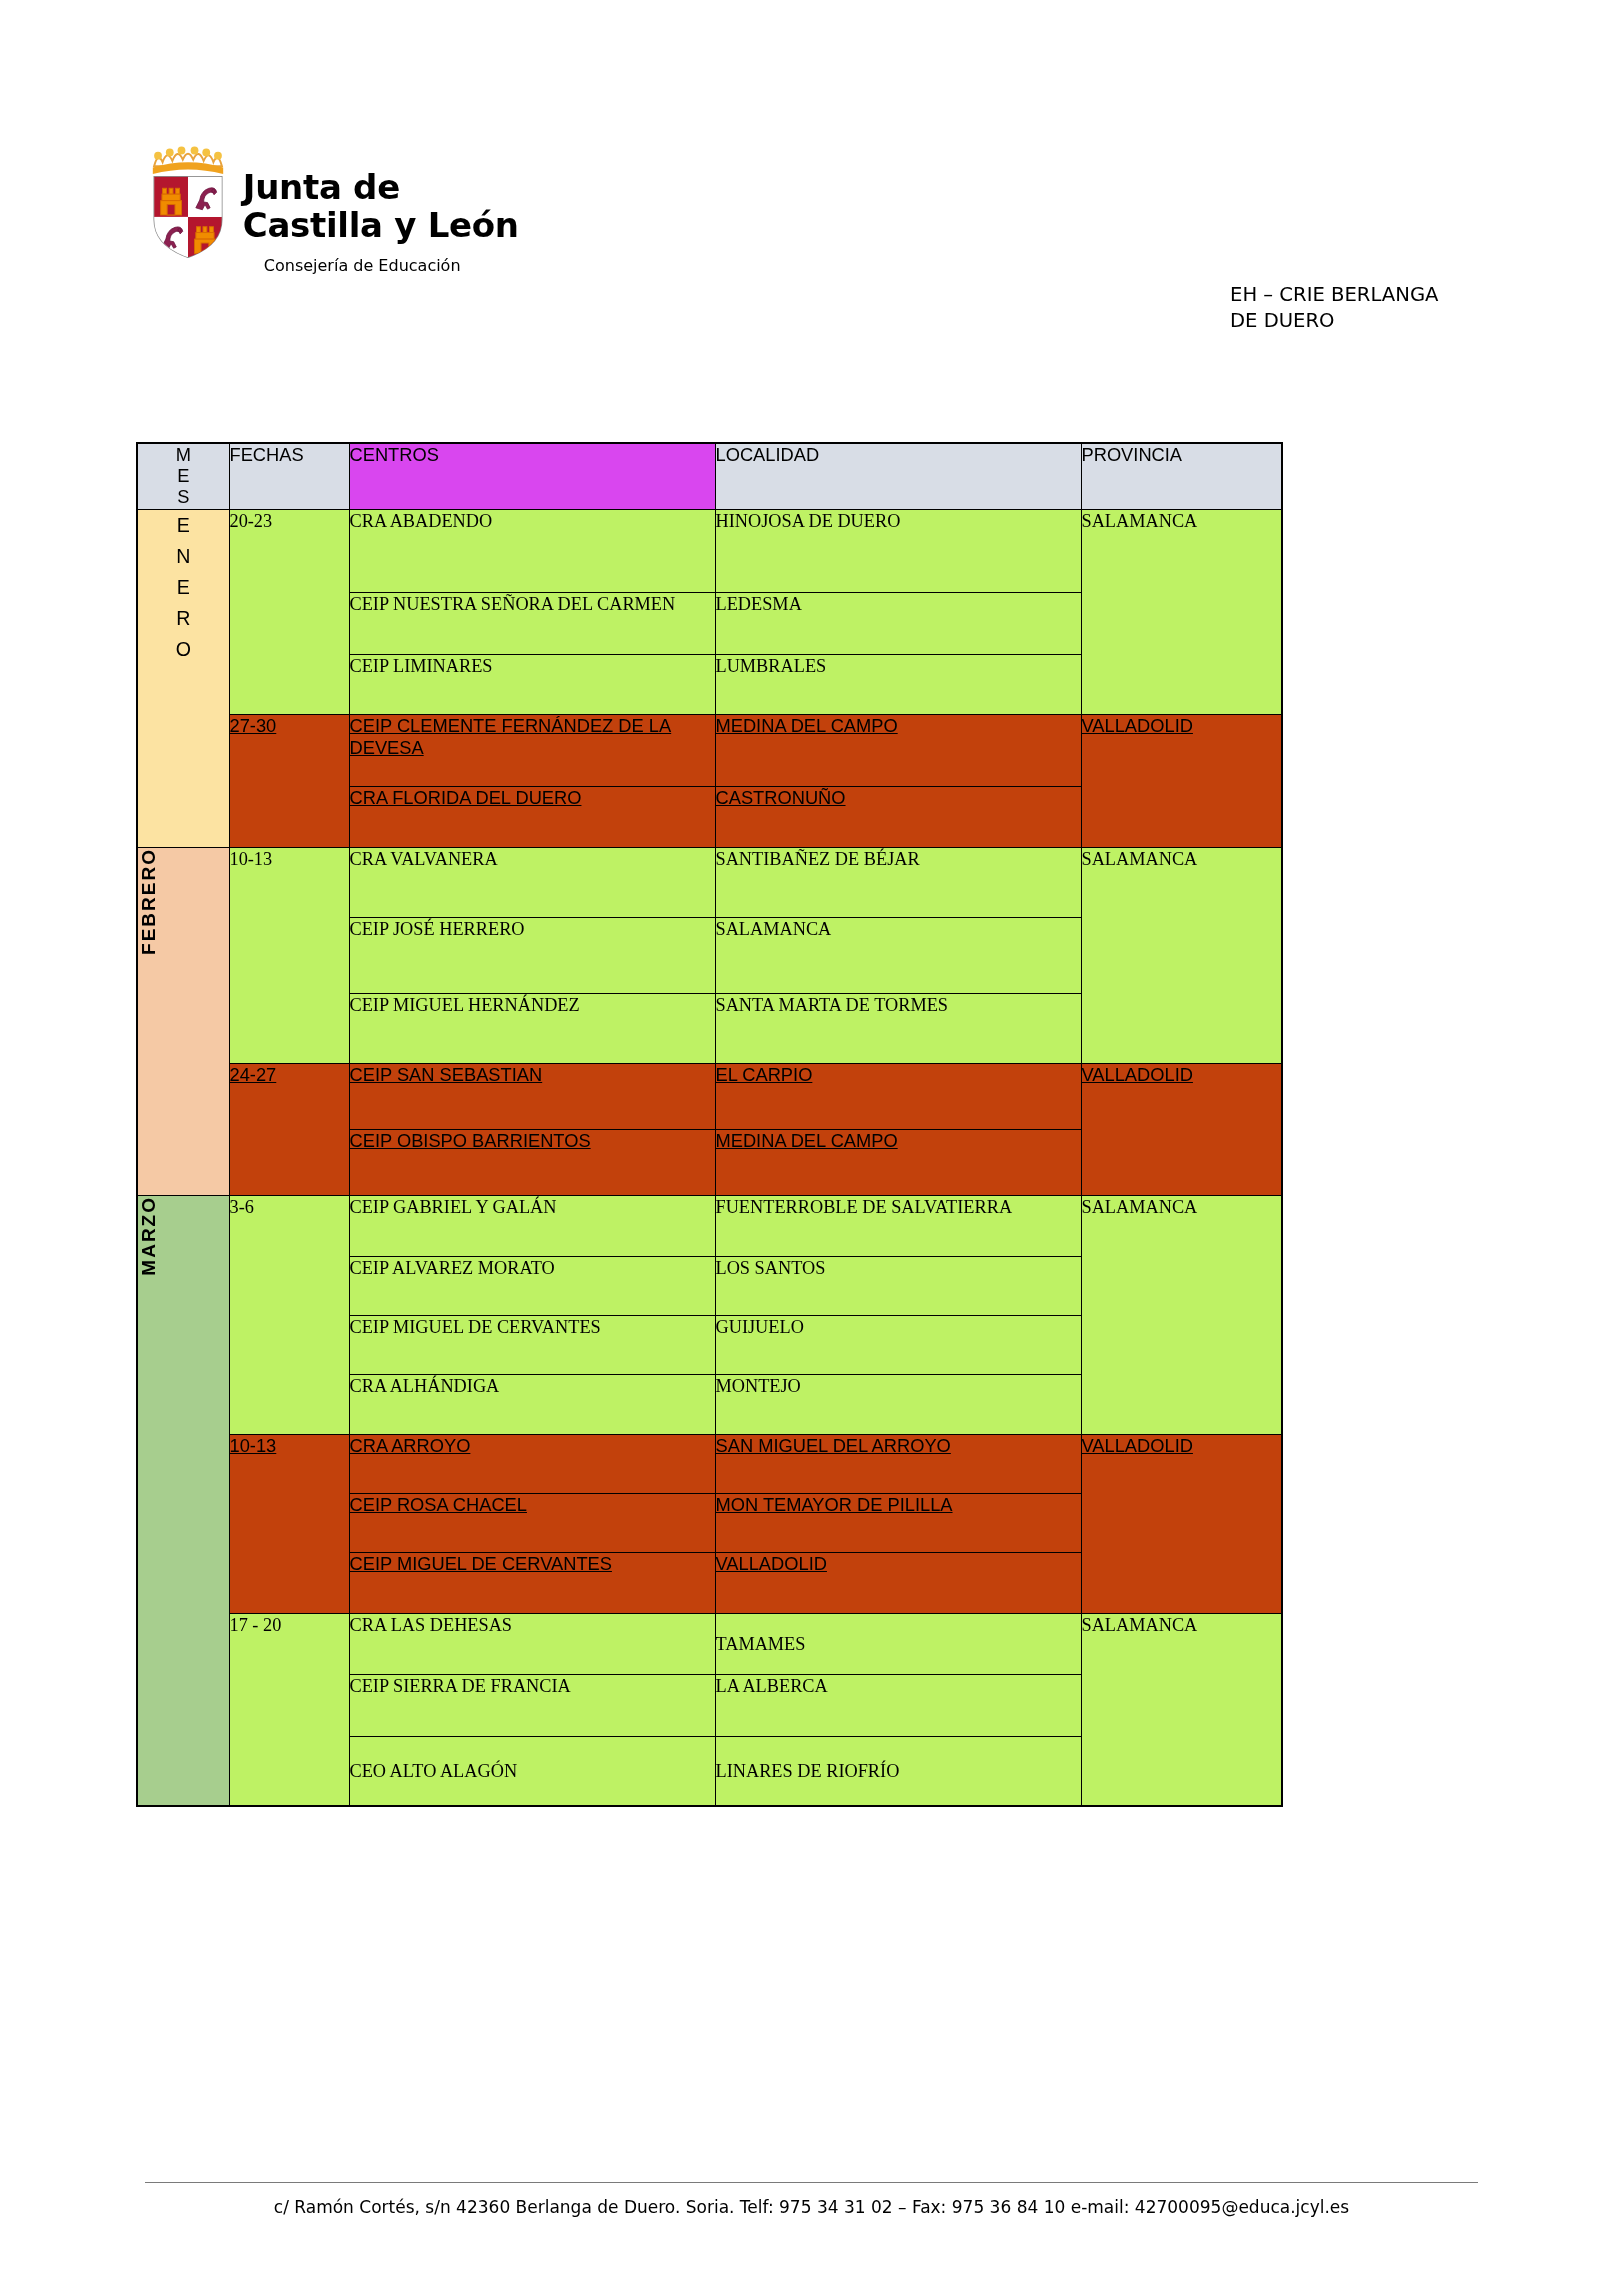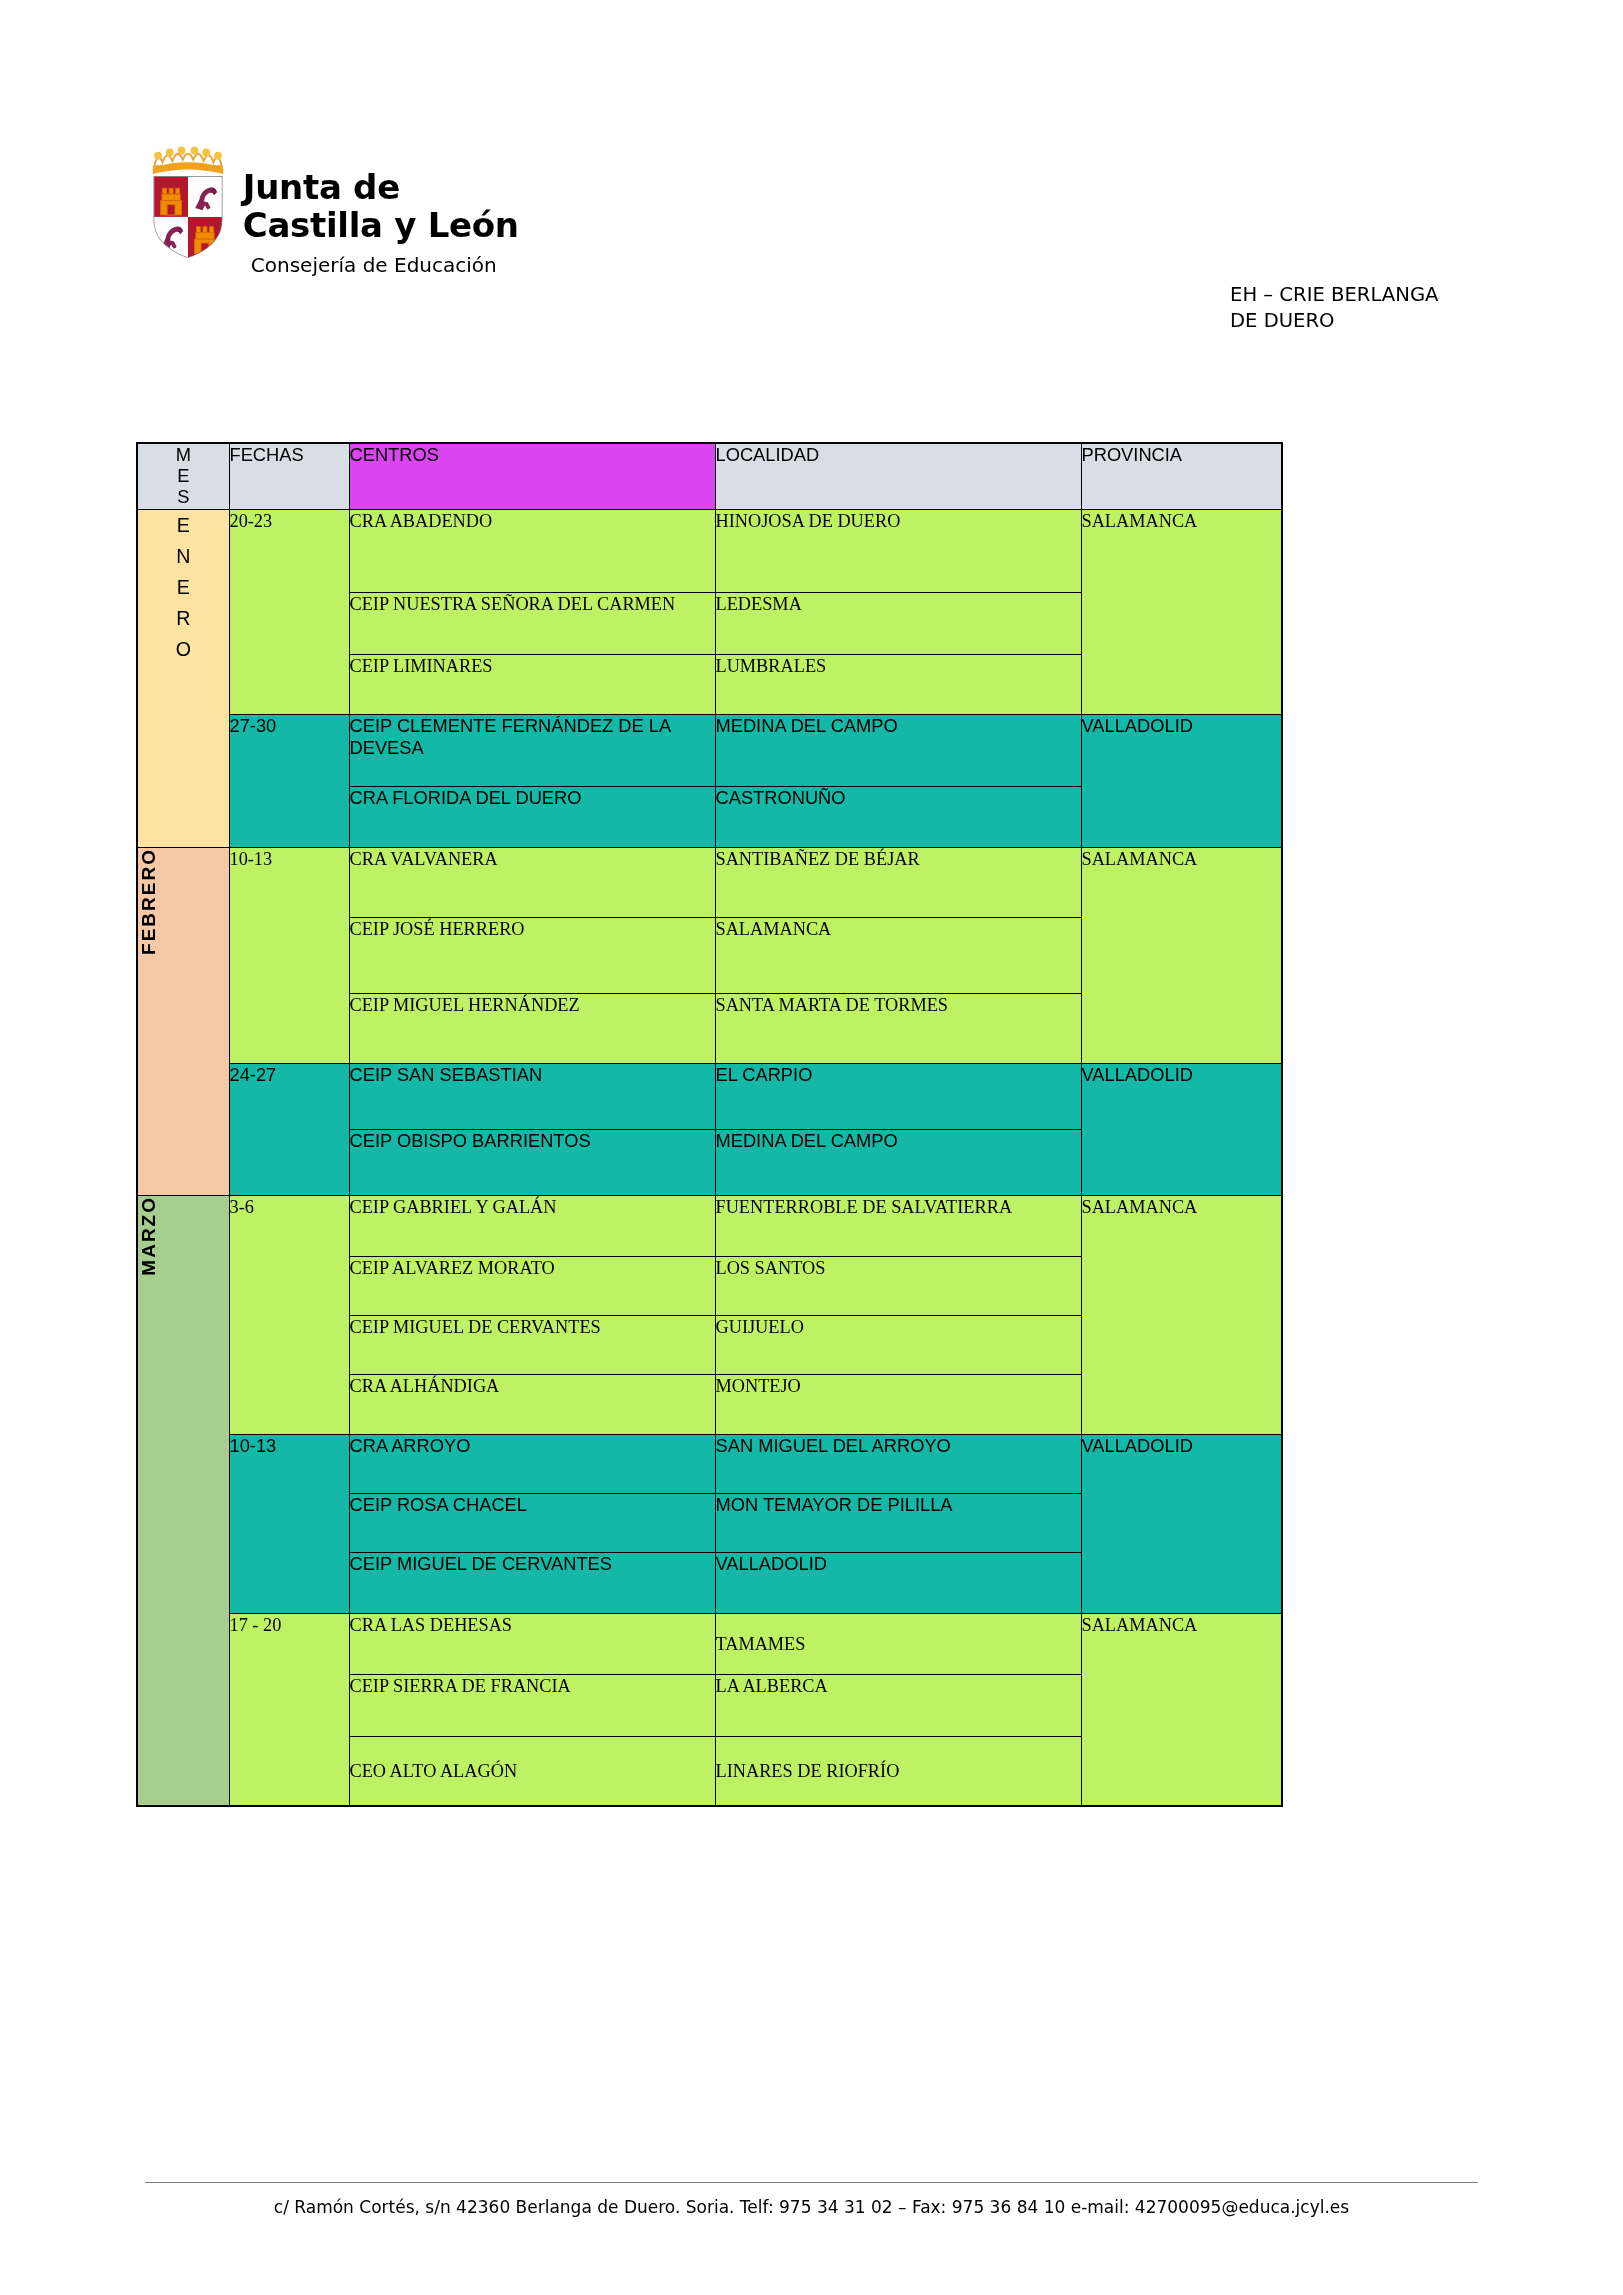--- a/index.html
+++ b/index.html
@@ -48,24 +48,24 @@
     font-family: "DejaVu Sans", sans-serif;
     font-weight: bold;
     font-size: 34px;
     line-height: 38px;
     letter-spacing: -0.3px;
     color: #000;
     white-space: nowrap;
   }
   .logo-line3 {
     font-family: "DejaVu Sans", sans-serif;
-    font-size: 20px;
+    font-size: 16px;
     line-height: 29px;
     margin-top: 7.9px;
-    margin-left: 8px;
+    margin-left: 21px;
     white-space: nowrap;
     color: #000;
   }
   .header-right {
     position: absolute;
     left: 1230px;
     top: 273px;
     font-family: "DejaVu Sans", sans-serif;
     font-size: 19.6px;
     line-height: 26px;
@@ -161,21 +161,21 @@
   
   td.centro, td.localidad {
     padding: 6.5px 5.2px 6.5px 9.2px;
     vertical-align: top;
   }
   td.localidad.mid { vertical-align: middle; }
   td.centro.mid    { vertical-align: middle; }
 
   
   .bg-sal  { background: #bef264; font-family: Liberation Serif, serif; }
-  .bg-vall { background: #14b8a6; }
+  .bg-vall { background: #c2410c; text-decoration: underline; }
 
   
   .page-footer {
     position: absolute;
     left: 0;
     top: 2182px;
     width: 1623px;
   }
   .footer-rule {
     position: absolute;

